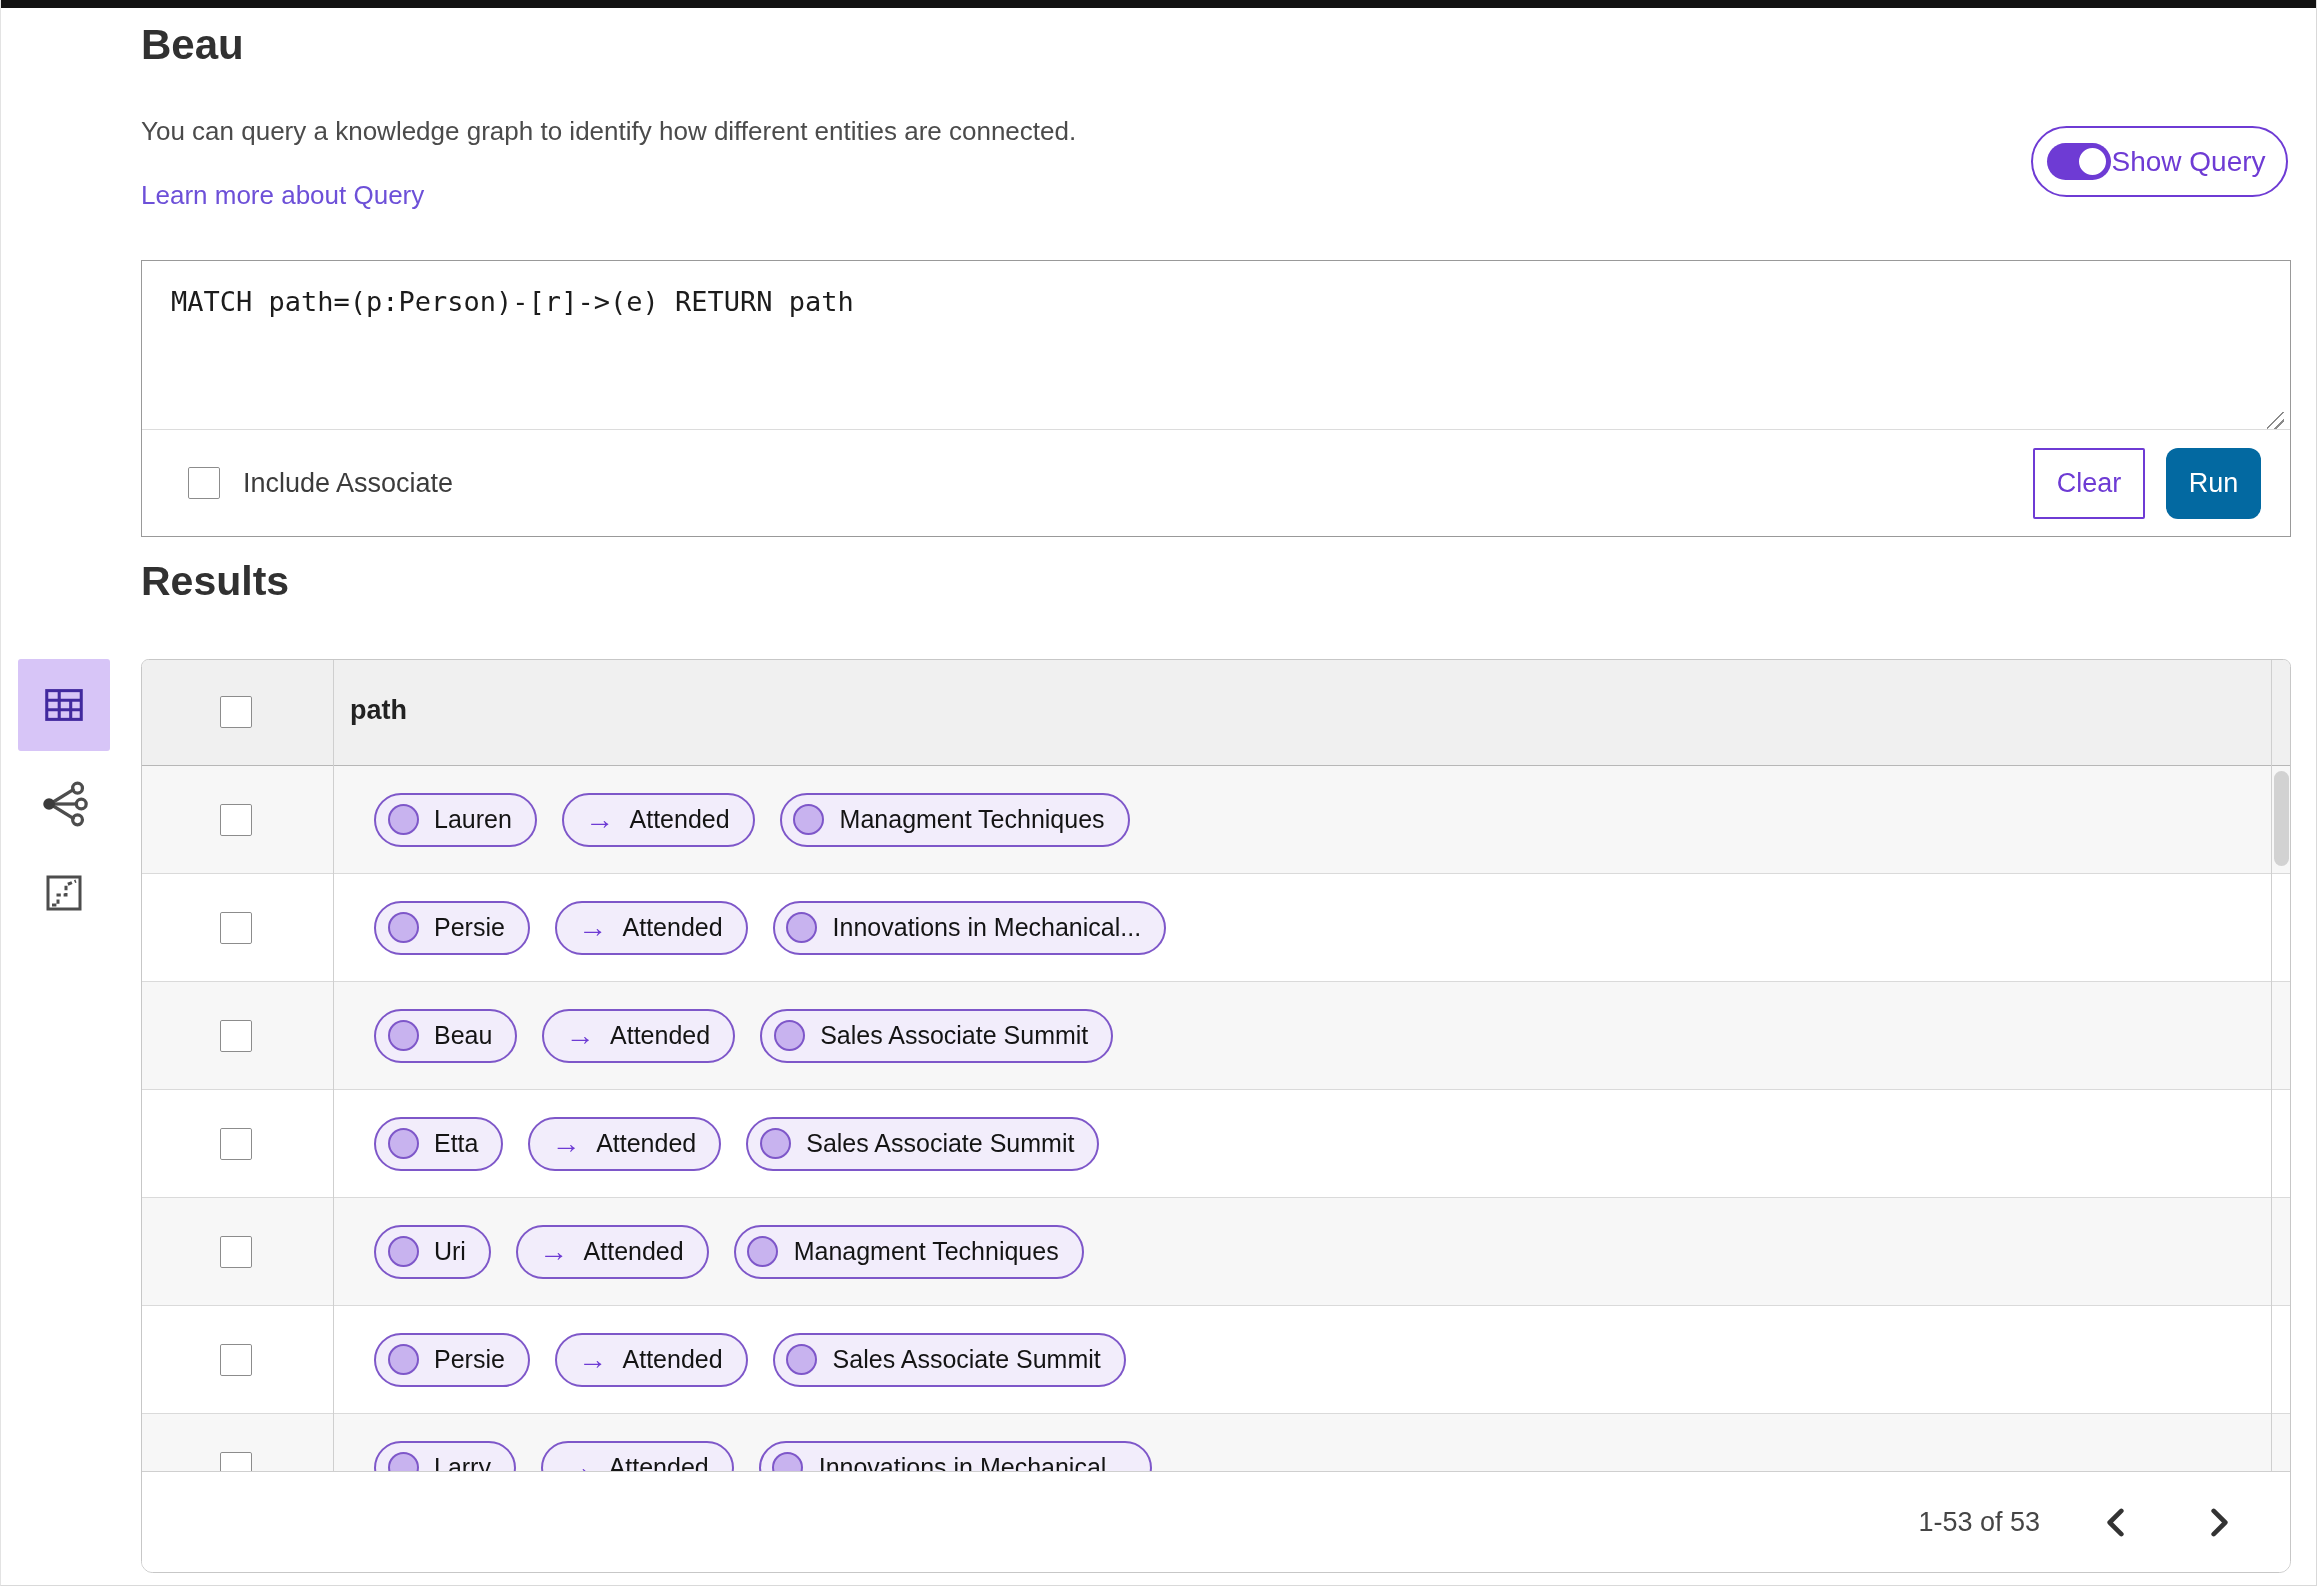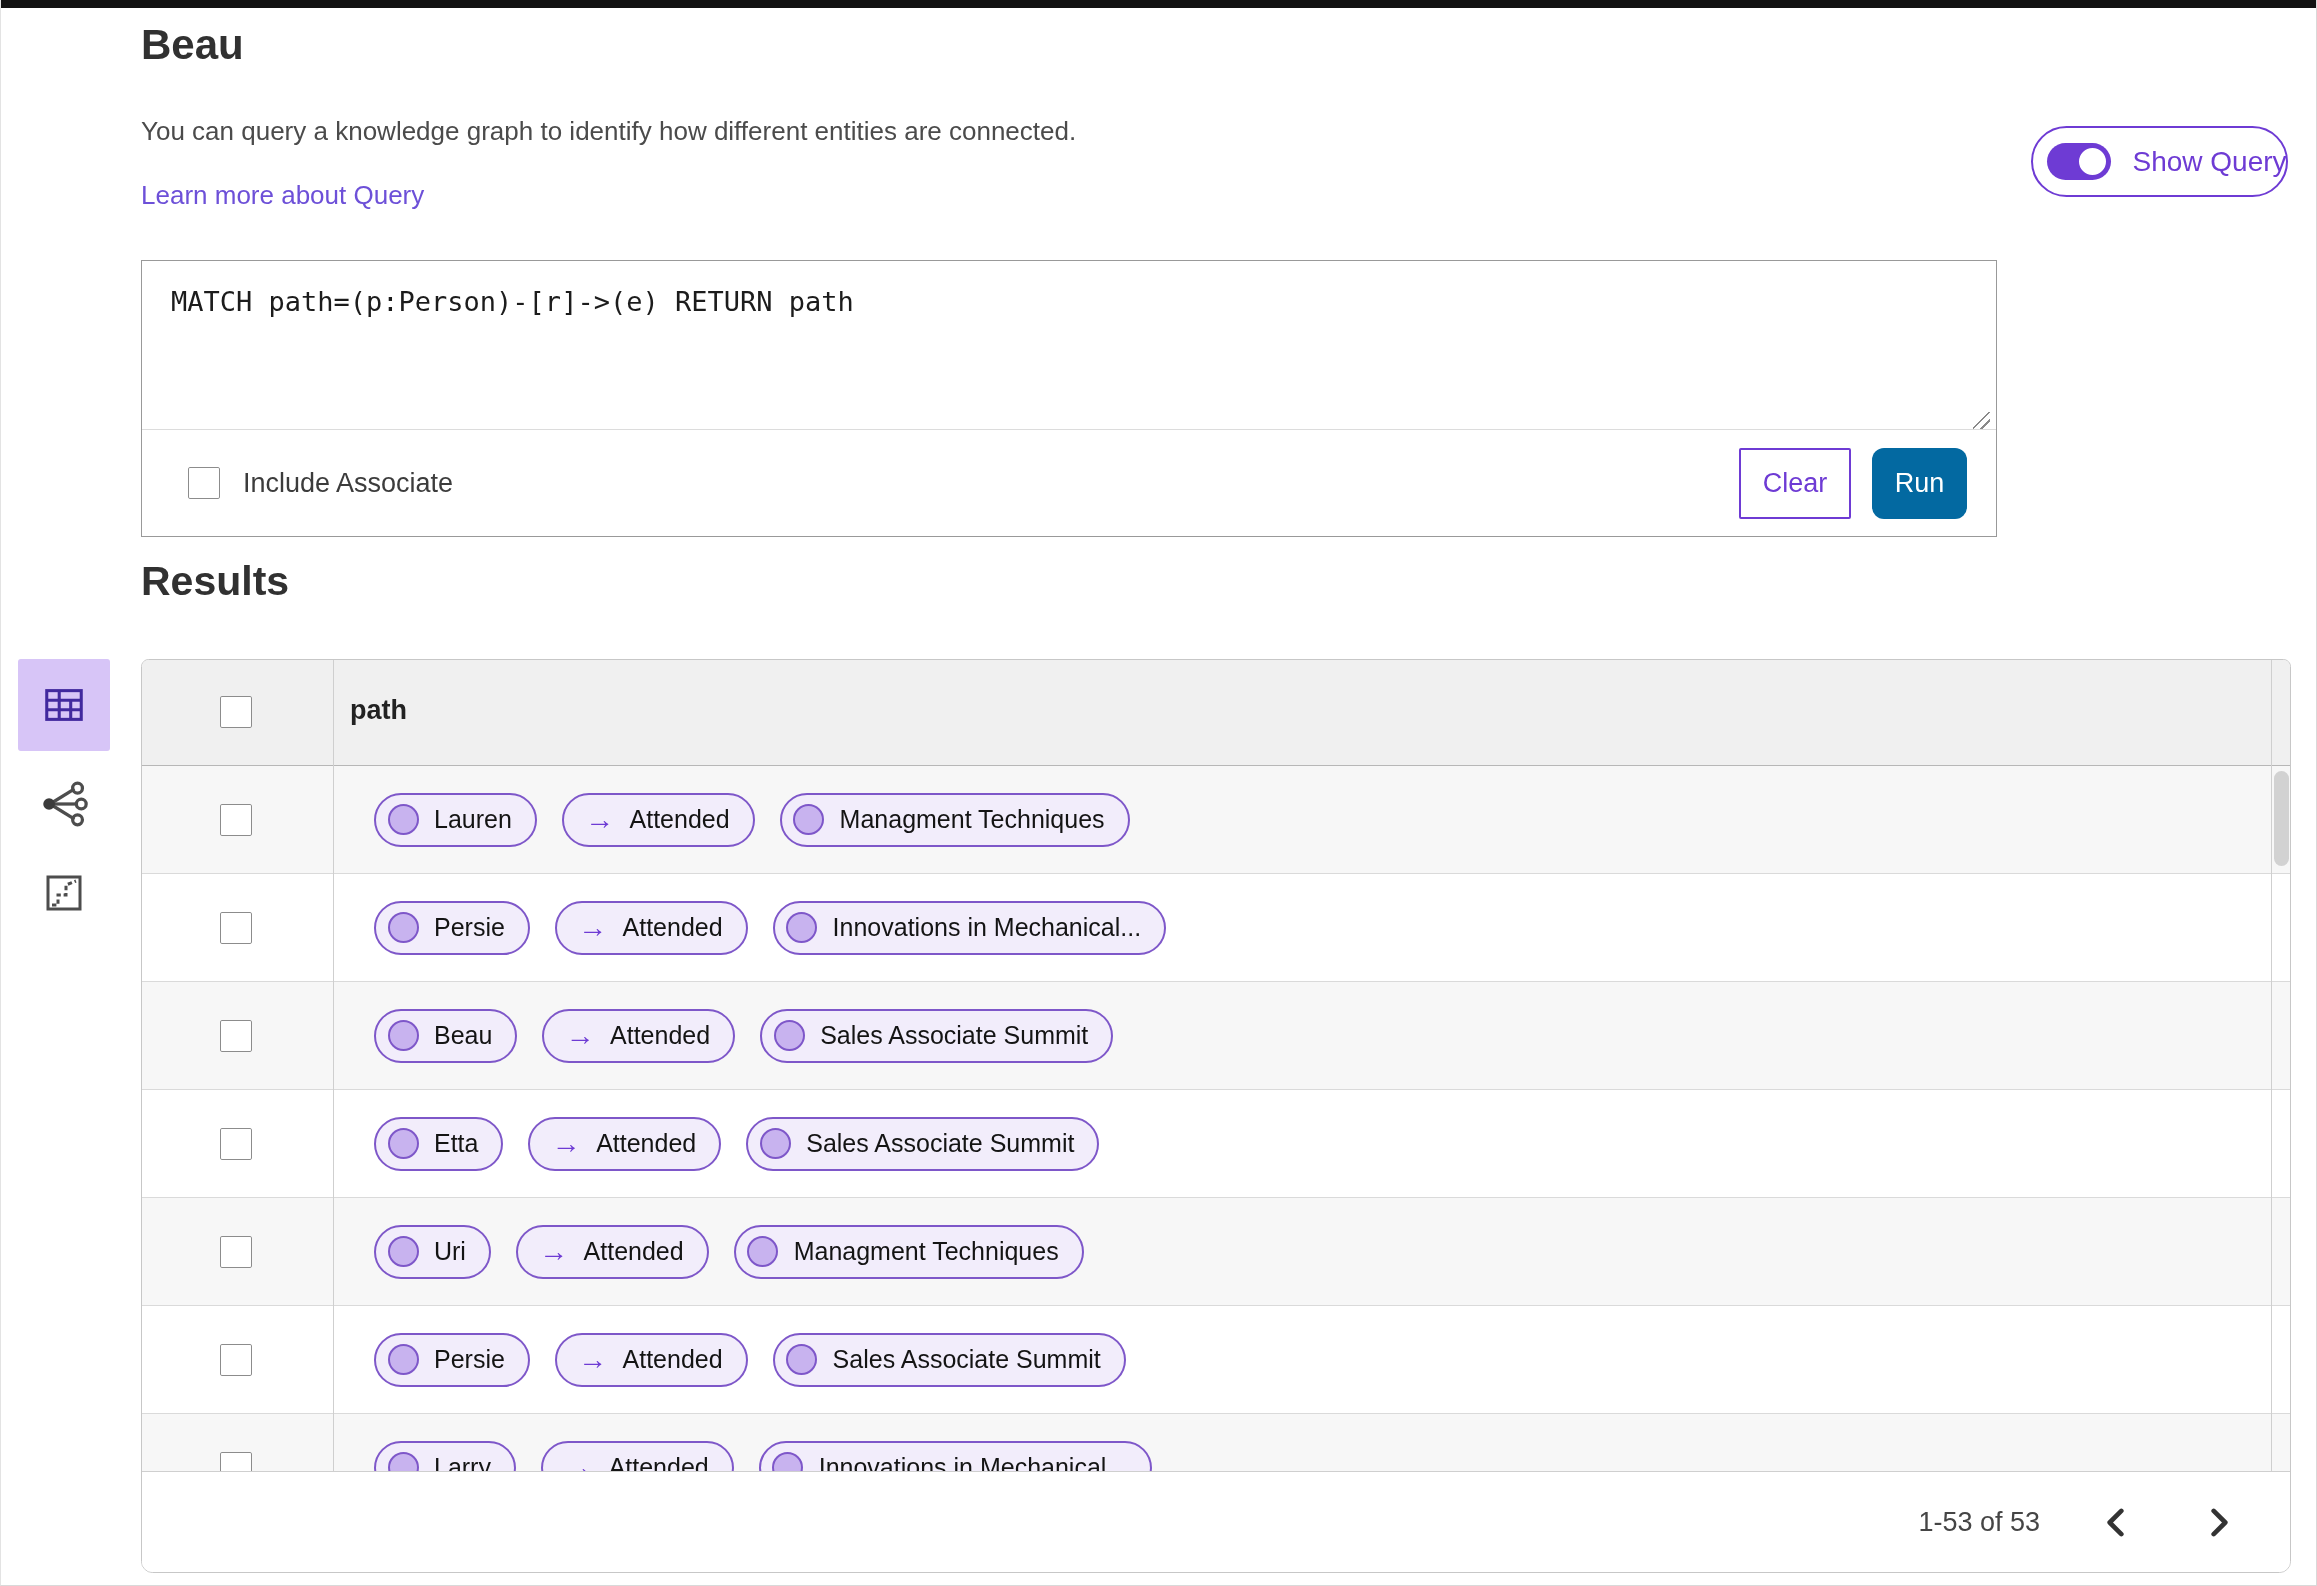--- a/index.html
+++ b/index.html
@@ -20,24 +20,24 @@
   .show-query-toggle{
     position:absolute;left:2030px;top:126px;width:257px;height:71px;
     border:2.9px solid #6e3bd4;border-radius:39px;background:#fff;
     display:flex;align-items:center;padding:0 0 0 13.5px;box-sizing:border-box;cursor:pointer;
   }
   .switch{position:relative;width:64px;height:37px;background:#6e3bd4;border-radius:19.3px;flex:0 0 auto;}
   .switch .knob{
     position:absolute;right:2.9px;top:2.9px;width:31px;height:31px;border-radius:50%;
     background:#fff;border:2.9px solid #6e3bd4;box-sizing:border-box;
   }
-  .show-query-toggle .lbl{font-size:28px;color:#6e3bd4;margin-left:22px;white-space:nowrap;}
+  .show-query-toggle .lbl{font-size:28px;color:#6e3bd4;margin-left:1px;white-space:nowrap;}
 
   .query-card{
-    position:absolute;left:140px;top:260px;width:1856px;height:277px;
+    position:absolute;left:140px;top:260px;width:2150px;height:277px;
     border:1.9px solid #999;background:#fff;box-sizing:border-box;
   }
   .query-input{
     display:block;width:100%;height:168px;box-sizing:border-box;
     border:none;outline:none;resize:none;
     padding:25px 29px;font-family:"DejaVu Sans Mono","Liberation Mono",monospace;
     font-size:27px;color:#1c1c1c;background:transparent;
   }
   .resize-grip{position:absolute;right:3.9px;top:147px;width:23px;height:23px;}
   .resize-grip::before{

